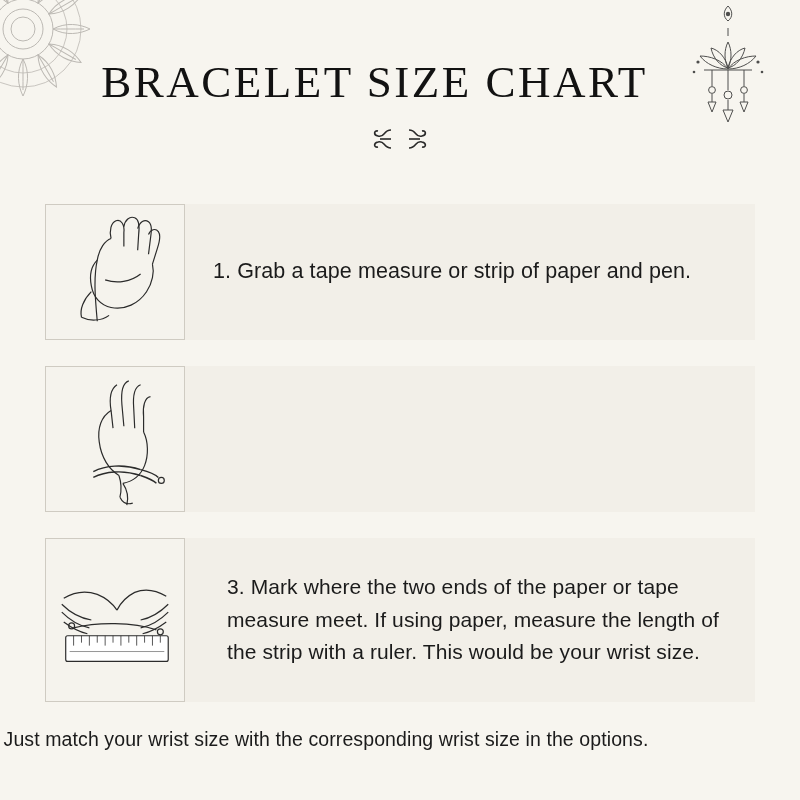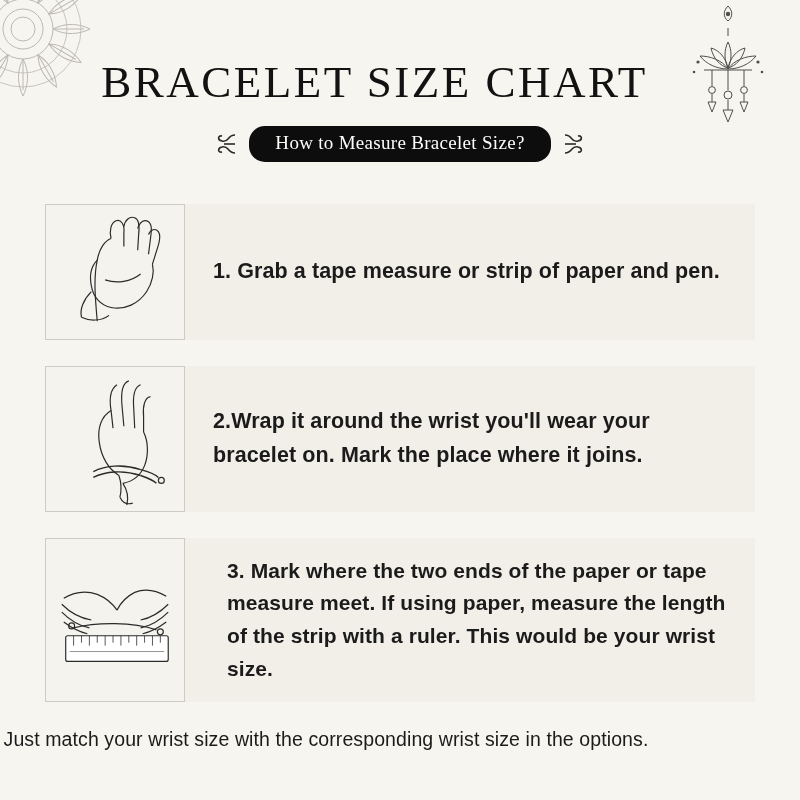--- a/index.html
+++ b/index.html
@@ -90,21 +90,20 @@
     top: 204px;
     left: 45px;
     width: 710px;
   }
   .step {
     position: relative;
     background: #f2efe8;
     display: flex;
     align-items: center;
     margin-bottom: 26px;
-    font-weight: bold;
   }
   .step-1 { height: 136px; }
   .step-2 { height: 146px; }
   .step-3 { height: 164px; gap: 14px; }
 
   .thumb {
     width: 140px;
     height: 100%;
     border: 1px solid #cfcbc2;
     box-sizing: border-box;
@@ -239,21 +238,20 @@
   <div class="title">BRACELET SIZE CHART</div>
 
   <div class="subtitle-row">
     <span class="flourish">
       <svg viewBox="0 0 26 26" width="26" height="26" fill="none" stroke="#141414" stroke-width="1.6">
         <path d="M22 4 C14 4 16 12 9 10 C4 9 5 4 9 5"></path>
         <path d="M22 22 C14 22 16 14 9 16 C4 17 5 22 9 21"></path>
         <path d="M22 13 C17 13 15 13 11 13"></path>
       </svg>
     </span>
-    <div class="pill">How to Measure Bracelet Size?</div>
     <span class="flourish">
       <svg viewBox="0 0 26 26" width="26" height="26" fill="none" stroke="#141414" stroke-width="1.6">
         <path d="M4 4 C12 4 10 12 17 10 C22 9 21 4 17 5"></path>
         <path d="M4 22 C12 22 10 14 17 16 C22 17 21 22 17 21"></path>
         <path d="M4 13 C9 13 11 13 15 13"></path>
       </svg>
     </span>
   </div>
 
   <div class="steps">
@@ -288,21 +286,20 @@
           <path d="M78 118 C82 124 84 132 82 140"></path>
           <path d="M75 132 C78 138 82 140 88 138"></path>
 
           <path d="M48 106 C60 100 78 98 96 104" stroke-width="1.4"></path>
           <path d="M48 112 C60 106 78 104 96 110" stroke-width="1.4"></path>
           <path d="M96 104 C104 106 110 108 114 112" stroke-width="1.4"></path>
           <path d="M96 110 C102 112 108 114 112 118" stroke-width="1.4"></path>
           <circle cx="117" cy="115" r="3"></circle>
         </svg>
       </div>
-      <div class="step-text">2.Wrap it around the wrist you'll wear your bracelet on. Mark the place where it joins.</div>
     </div>
 
     <div class="step step-3">
       <div class="thumb">
         <svg viewBox="0 0 140 162" width="138" height="160" fill="none" stroke="#2b2b2b" stroke-width="1.2">
 
           <path d="M18 60 C28 54 40 52 52 56 C62 60 68 66 72 72"></path>
           <path d="M16 66 C24 74 34 80 46 82"></path>
           <path d="M16 74 C24 82 34 88 44 90"></path>
           <path d="M18 84 C26 90 34 94 42 96"></path>

